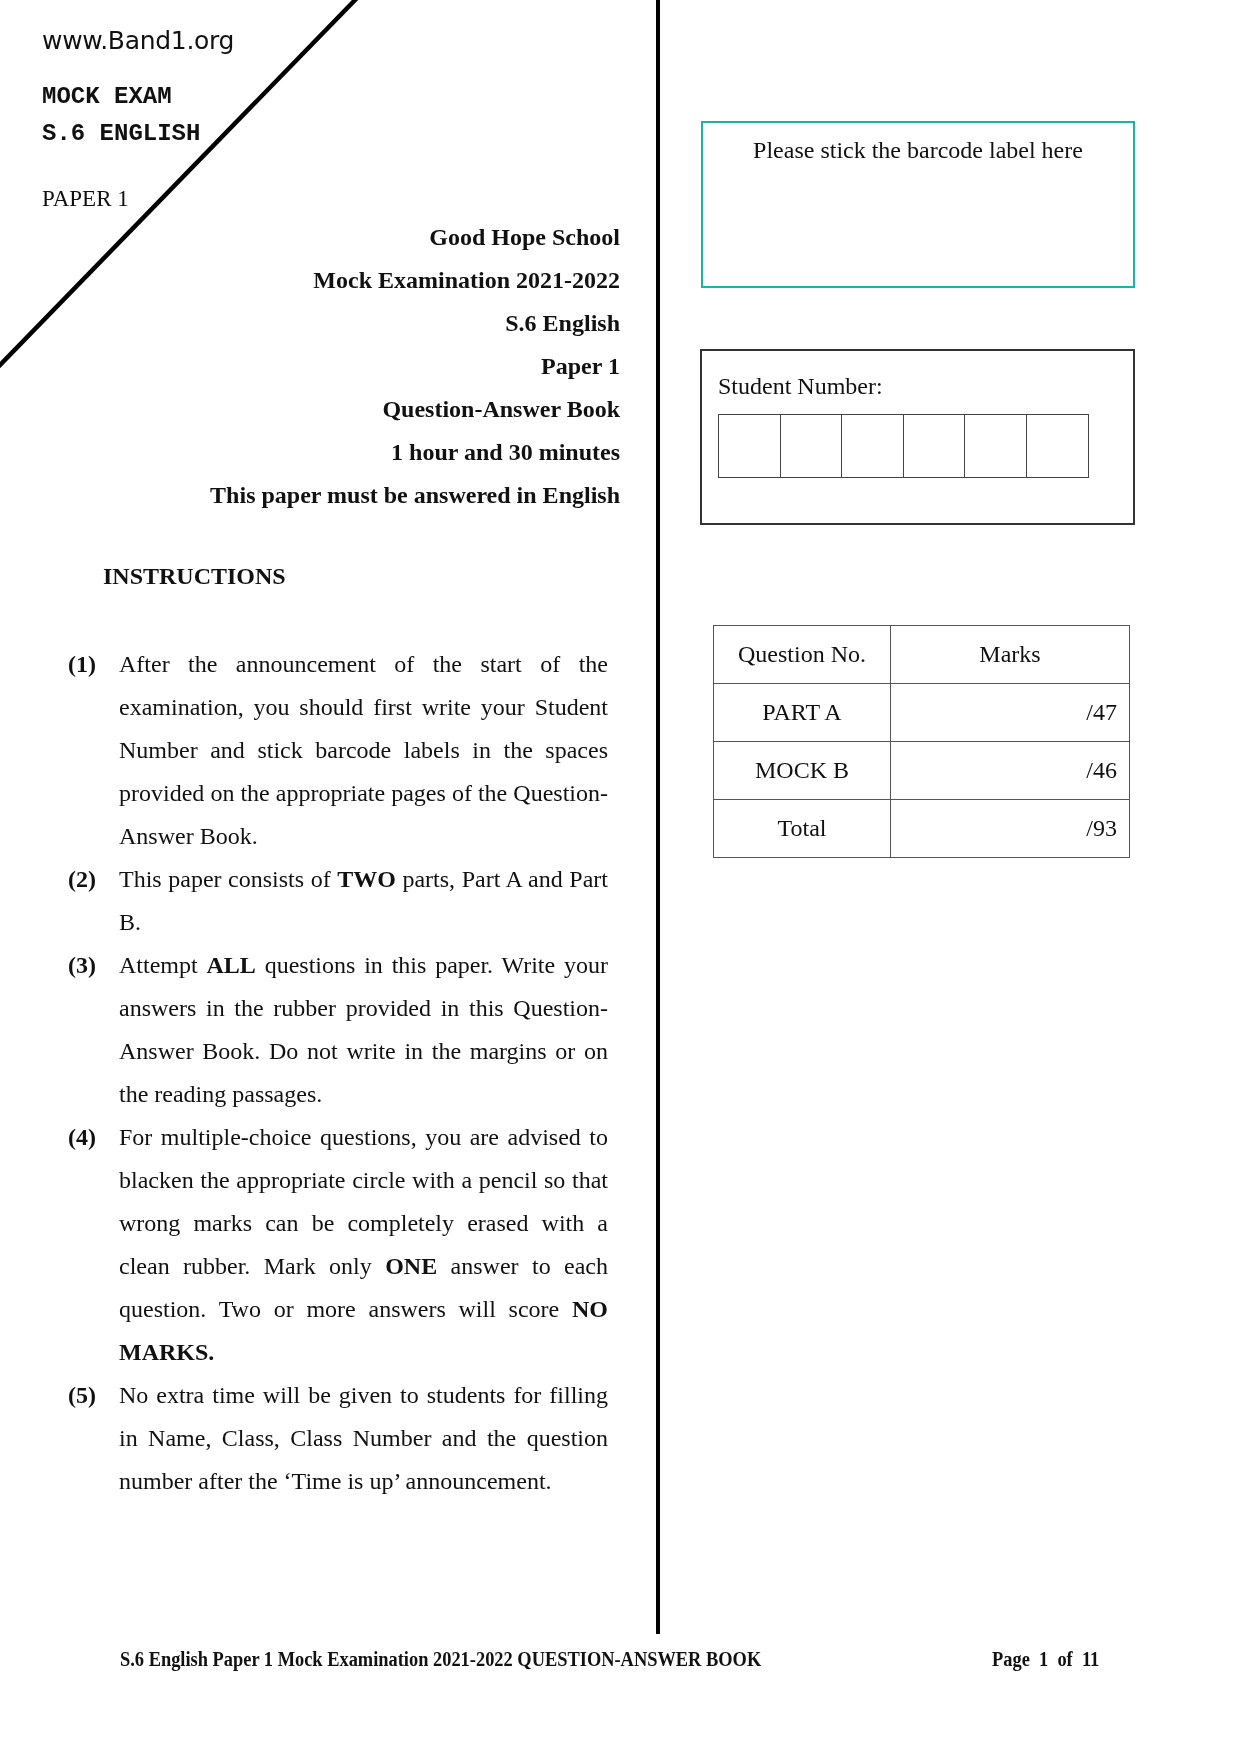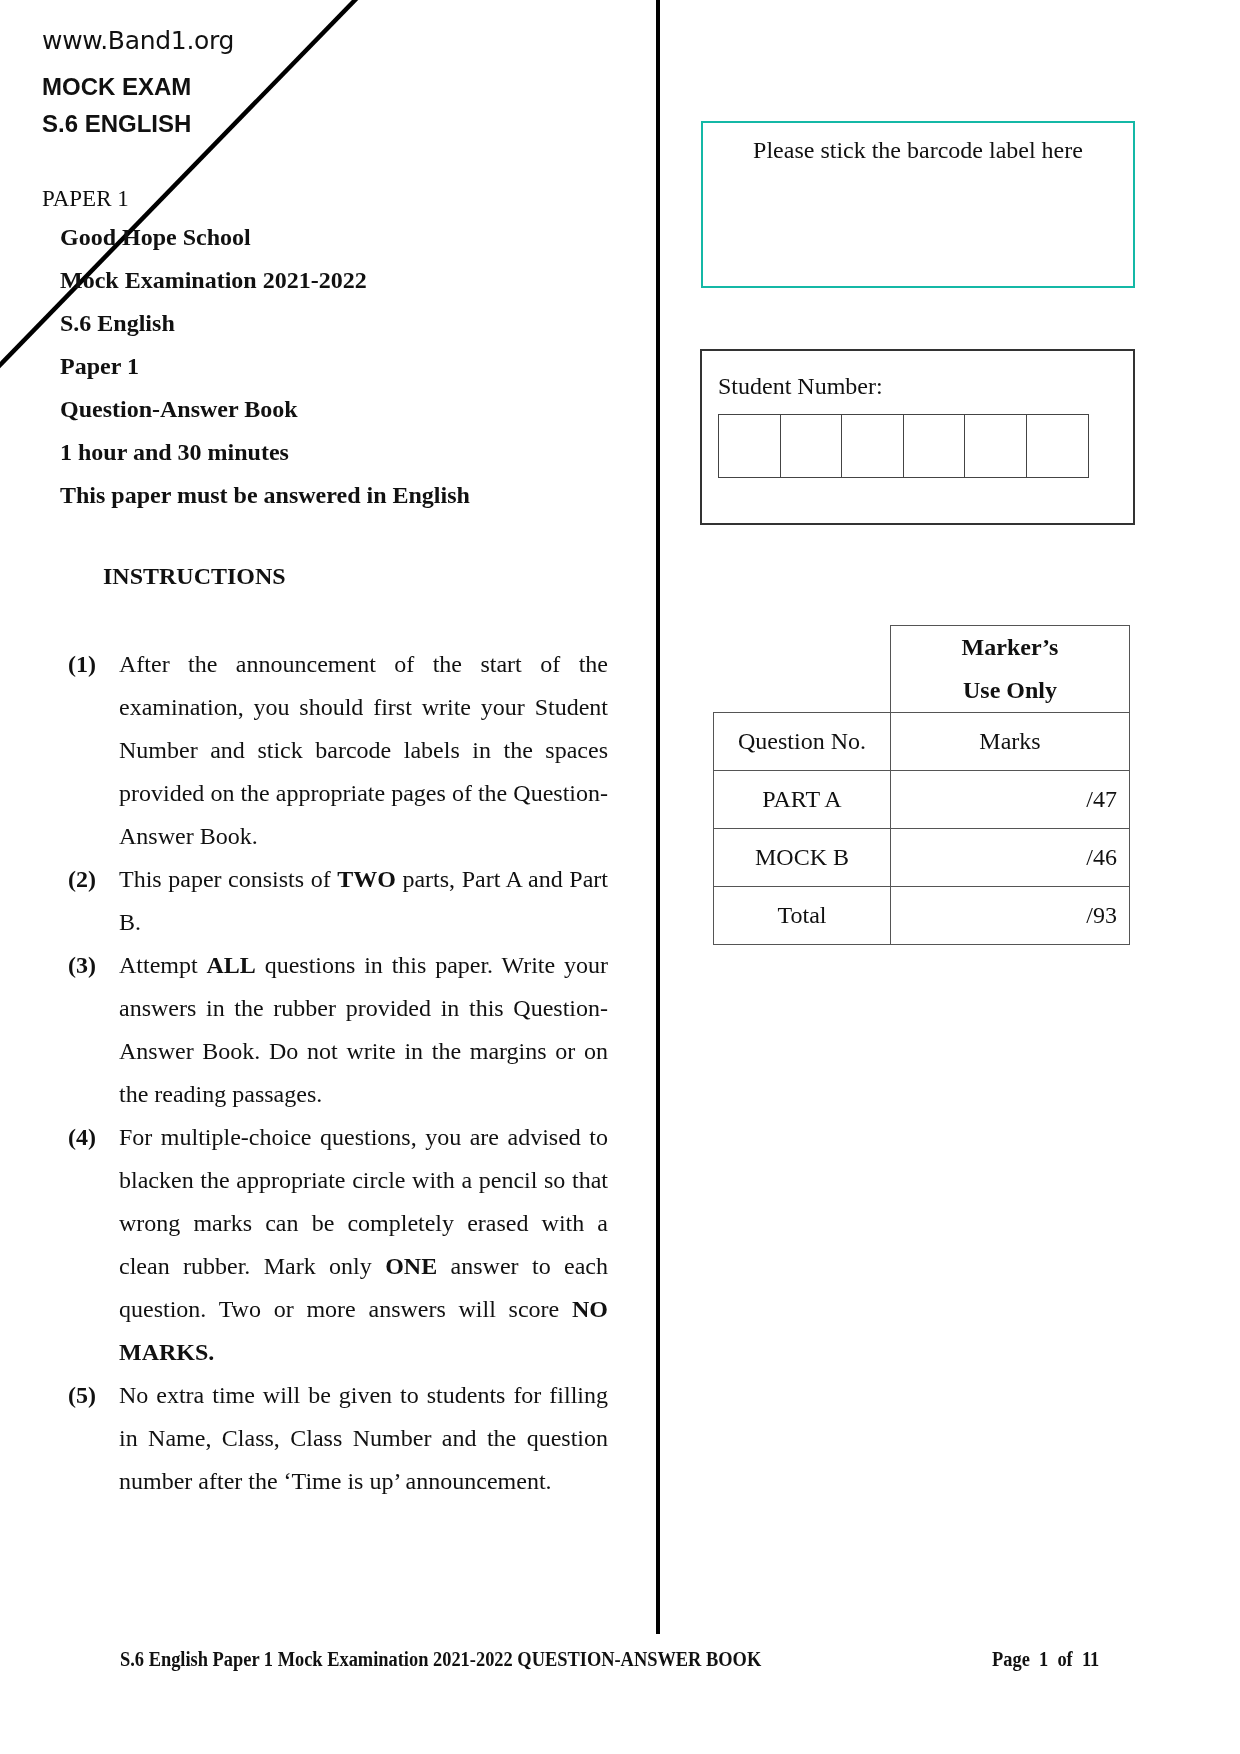--- a/index.html
+++ b/index.html
@@ -1,32 +1,32 @@
 <!DOCTYPE html>
 <html><head>
   <meta charset="utf-8">
   <style>
     html, body { margin: 0; padding: 0; background: #ffffff; }
     body { width: 1240px; height: 1754px; position: relative; overflow: hidden; color: #111; }
     .abs { position: absolute; }
     .serif { font-family: "Liberation Serif", "DejaVu Serif", serif; }
-    .sans { font-family: Liberation Sans, sans-serif; }
+    .sans { font-family: Liberation Mono, monospace; margin-top: 10px; }
 
     
     #site-url { left: 42px; top: 26px; font-size: 25px; font-family: "DejaVu Sans", "Liberation Sans", sans-serif; letter-spacing: -0.3px; }
     #corner-mock { left: 42px; top: 73px; font-size: 24px; font-weight: bold; }
     #corner-subject { left: 42px; top: 110px; font-size: 24px; font-weight: bold; }
     #corner-paper { left: 42px; top: 186px; font-size: 23px; }
 
     
     #diag-line { left: 0; top: 0; width: 400px; height: 400px; }
     #vertical-divider { left: 656px; top: 0; width: 4px; height: 1634px; background: #000; }
 
     
-    #title-block { left: 60px; top: 216px; width: 560px; text-align: left; font-weight: bold; font-size: 24px; }
+    #title-block { left: 60px; top: 216px; width: 560px; text-align: right; font-weight: bold; font-size: 24px; }
     #title-block div { height: 43px; line-height: 43px; }
 
     
     #barcode-box { left: 701px; top: 121px; width: 430px; height: 163px; border: 2px solid #14b8a6; }
     #barcode-label { position: absolute; left: 0; right: 0; top: 14px; text-align: center; font-size: 24px; }
 
     
     #student-box { left: 700px; top: 349px; width: 431px; height: 172px; border: 2px solid #333; }
     #student-label { position: absolute; left: 16px; top: 22px; font-size: 24px; }
     #student-cells { position: absolute; left: 16px; top: 63px; display: flex; }
@@ -89,27 +89,20 @@
     <div class="sn-cell"></div>
     <div class="sn-cell"></div>
     <div class="sn-cell"></div>
     <div class="sn-cell"></div>
     <div class="sn-cell"></div>
   </div>
 </div>
 
 <table id="marker-table" class="abs serif">
   <tbody>
-      <tr>
-    <td class="c1 blank"></td>
-    <td class="c2 hdr">
-      <div>Marker’s</div>
-      <div>Use Only</div>
-    </td>
-  </tr>
   <tr class="row">
     <td class="c1">Question No.</td>
     <td class="c2">Marks</td>
   </tr>
   <tr class="row">
     <td class="c1">PART A</td>
     <td class="c2 mark-cell">/47</td>
   </tr>
   <tr class="row">
     <td class="c1">MOCK B</td>

